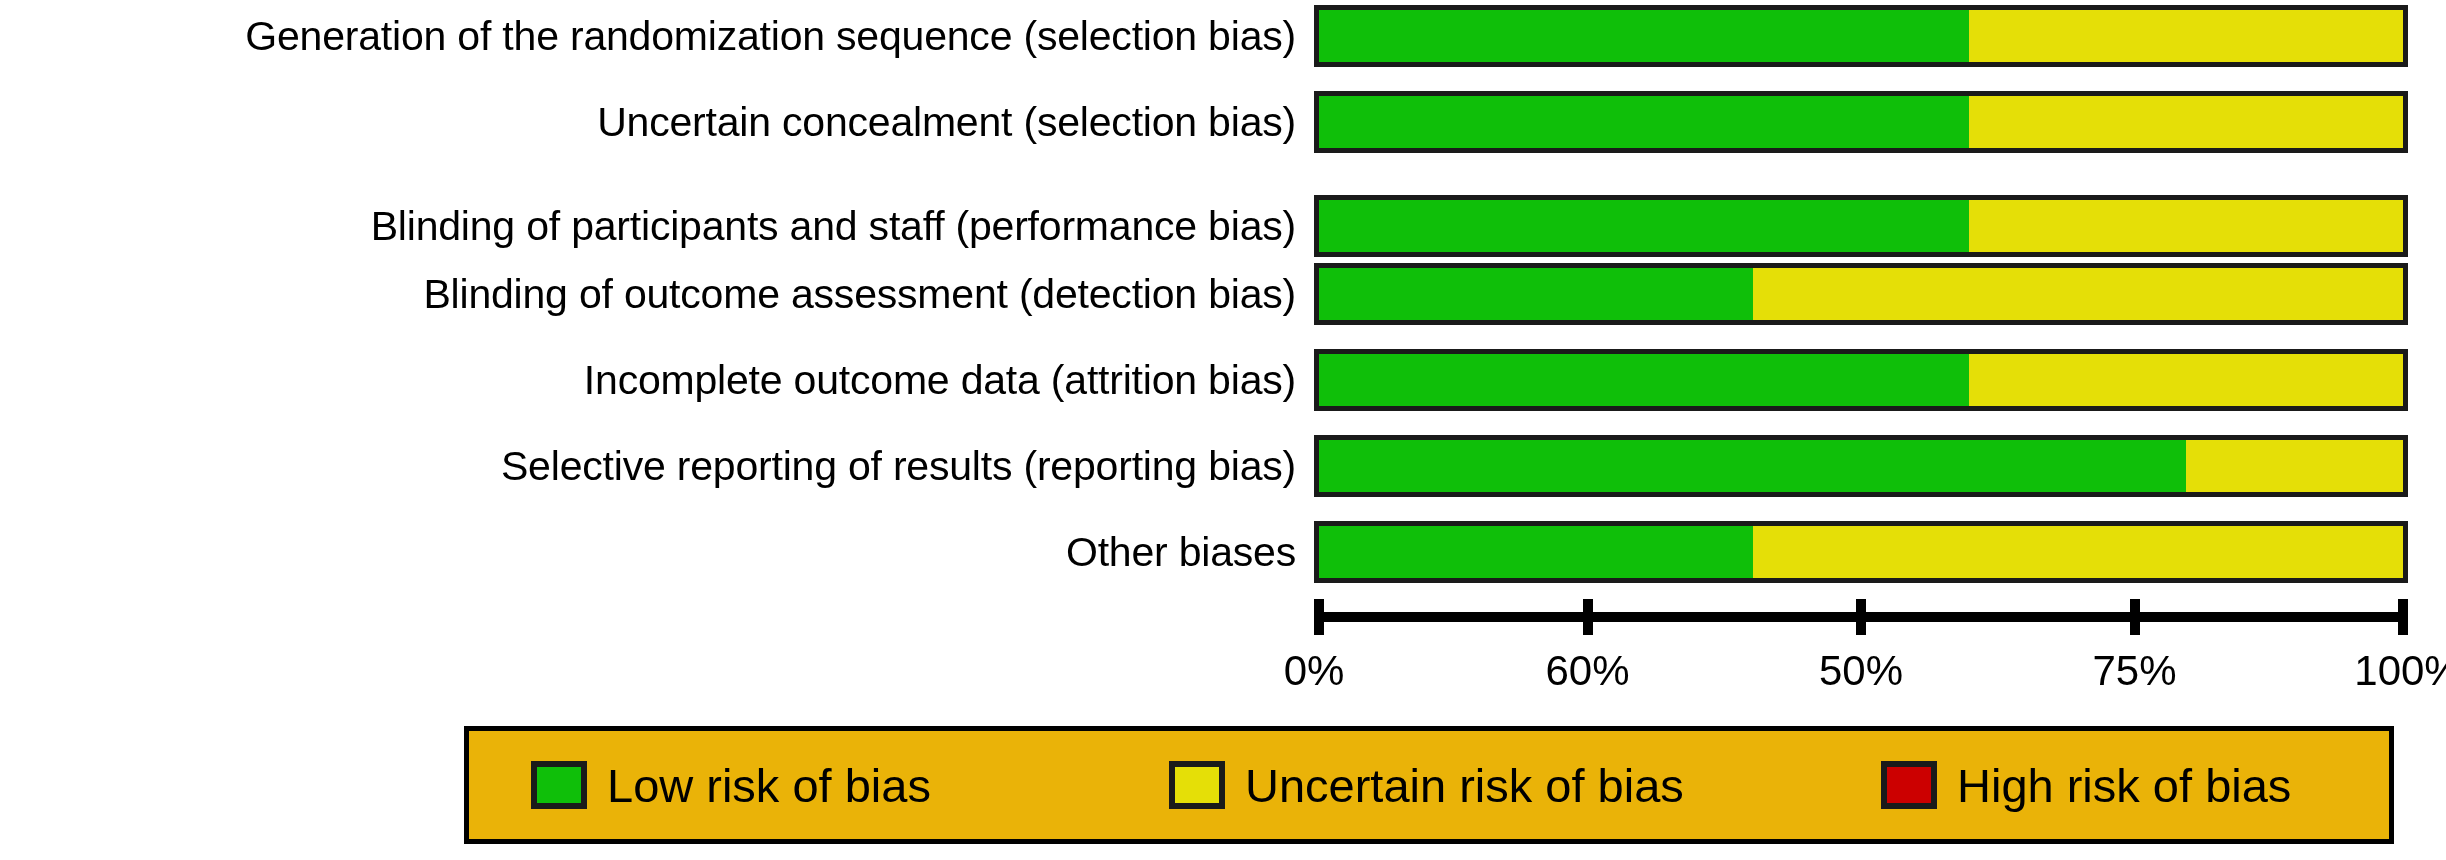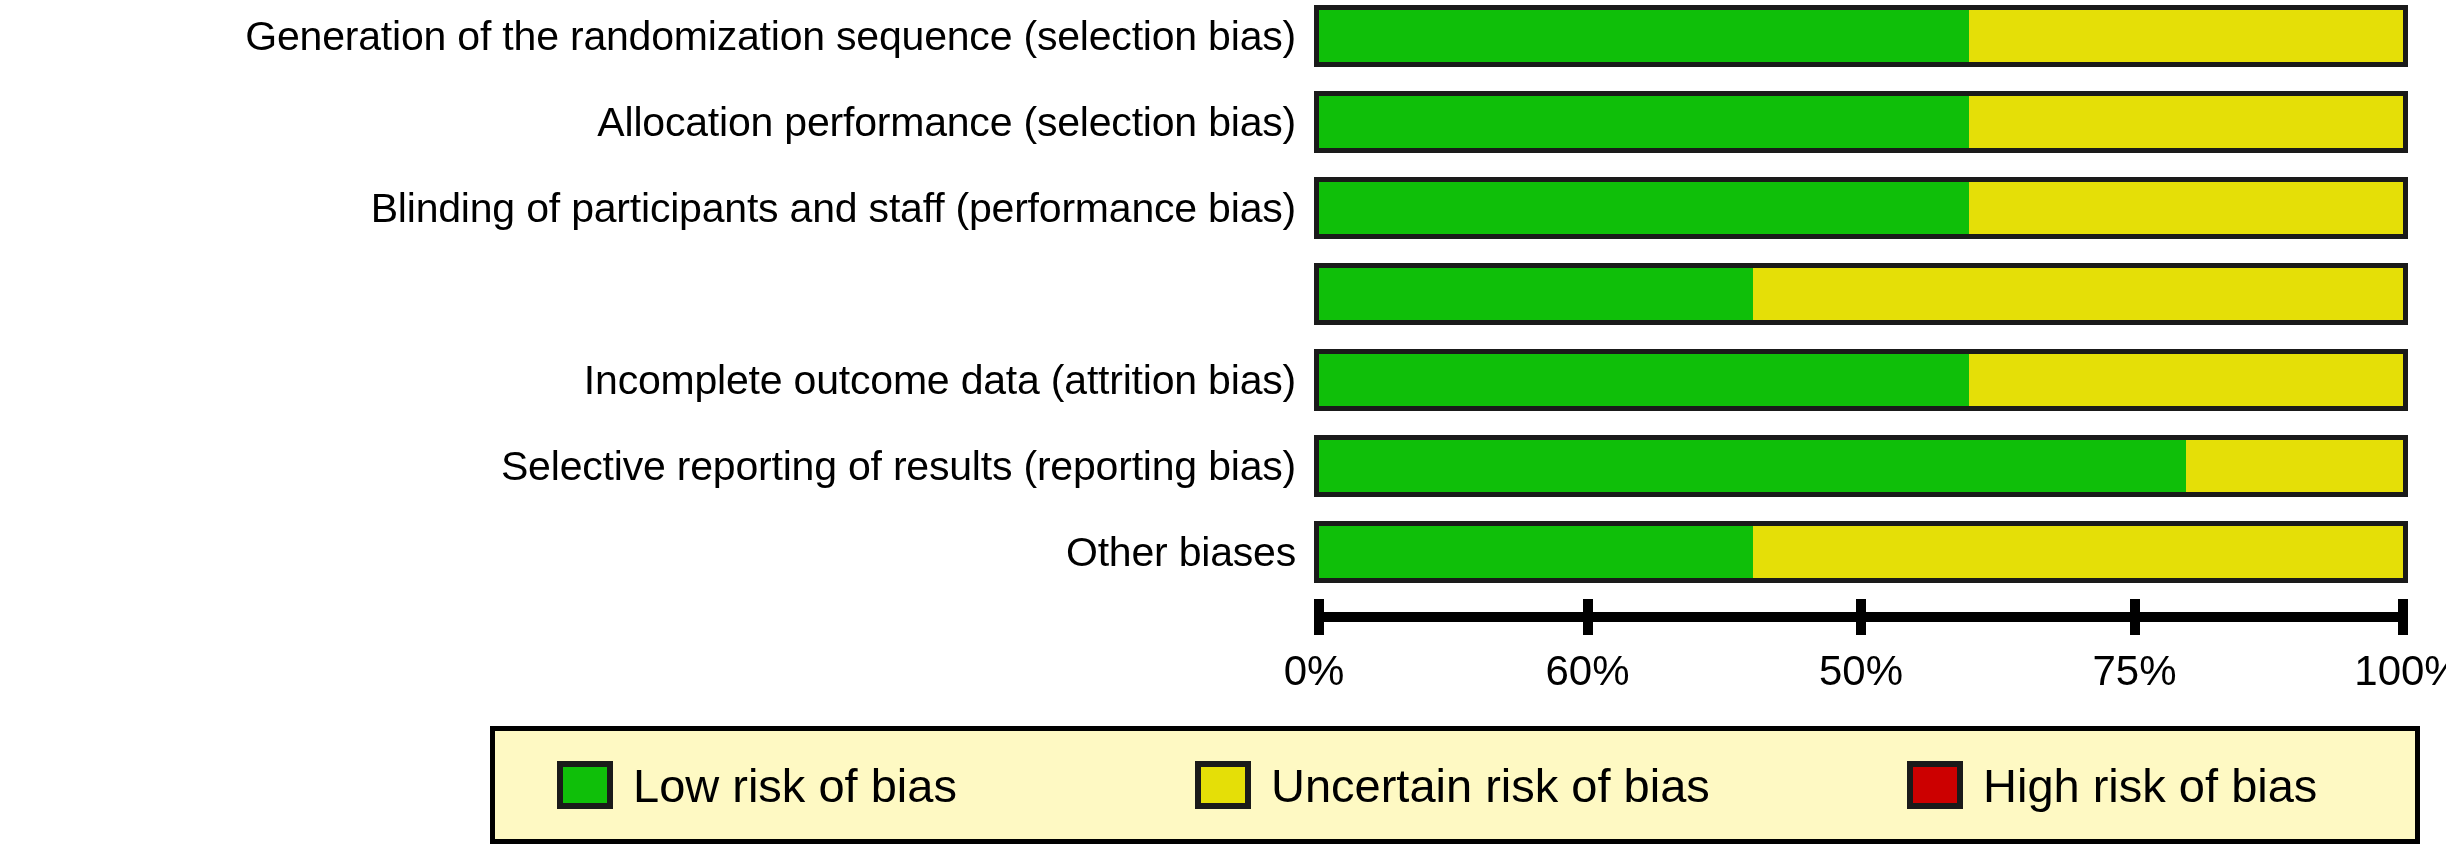--- a/index.html
+++ b/index.html
@@ -93,27 +93,27 @@
     font-size: 42px;
     line-height: 1;
     color: #000000;
     white-space: nowrap;
     transform: translateX(-50%);
   }
 
   
   #legend {
     position: absolute;
-    left: 490px;
+    left: 464px;
     top: 726px;
     width: 1930px;
     height: 118px;
     border: 5px solid #000000;
     box-sizing: border-box;
-    background: #fef9c3;
+    background: #eab308;
     display: flex;
     align-items: center;
   }
   .legend-item {
     display: flex;
     align-items: center;
     position: absolute;
   }
   .legend-swatch {
     width: 56px;
@@ -139,37 +139,40 @@
         <div class="label-col">
           <span class="row-label" style="position: static;">Generation of the randomization sequence (selection bias)</span>
         </div>
         <div class="bar-outer">
           <div class="seg seg-low" style="width: 60%; background: rgb(15, 191, 9);"></div>
           <div class="seg seg-unc" style="width: 40%; background: rgb(229, 223, 7);"></div>
         </div>
       </div>
       <div class="row" style="top: 91px;">
         <div class="label-col">
-          <span class="row-label" style="position: static;">Allocation performance (selection bias)</span>
-        </div>
-        <div class="bar-outer">
-          <div class="seg seg-low" style="width: 60%; background: rgb(15, 191, 9);"></div>
-          <div class="seg seg-unc" style="width: 40%; background: rgb(229, 223, 7);"></div>
-        </div>
-      </div>
-      <div class="row" style="top: 177px;">
+          <span class="row-label" style="position: static;">Uncertain concealment (selection bias)</span>
+        </div>
+        <div class="bar-outer">
+          <div class="seg seg-low" style="width: 60%; background: rgb(15, 191, 9);"></div>
+          <div class="seg seg-unc" style="width: 40%; background: rgb(229, 223, 7);"></div>
+        </div>
+      </div>
+      <div class="row" style="top: 195px;">
         <div class="label-col">
           <span class="row-label" style="position: static;">Blinding of participants and staff (performance bias)</span>
         </div>
         <div class="bar-outer">
           <div class="seg seg-low" style="width: 60%; background: rgb(15, 191, 9);"></div>
           <div class="seg seg-unc" style="width: 40%; background: rgb(229, 223, 7);"></div>
         </div>
       </div>
       <div class="row" style="top: 263px;">
+        <div class="label-col">
+          <span class="row-label" style="position: static;">Blinding of outcome assessment (detection bias)</span>
+        </div>
         <div class="bar-outer">
           <div class="seg seg-low" style="width: 40%; background: rgb(15, 191, 9);"></div>
           <div class="seg seg-unc" style="width: 60%; background: rgb(229, 223, 7);"></div>
         </div>
       </div>
       <div class="row" style="top: 349px;">
         <div class="label-col">
           <span class="row-label" style="position: static;">Incomplete outcome data (attrition bias)</span>
         </div>
         <div class="bar-outer">

